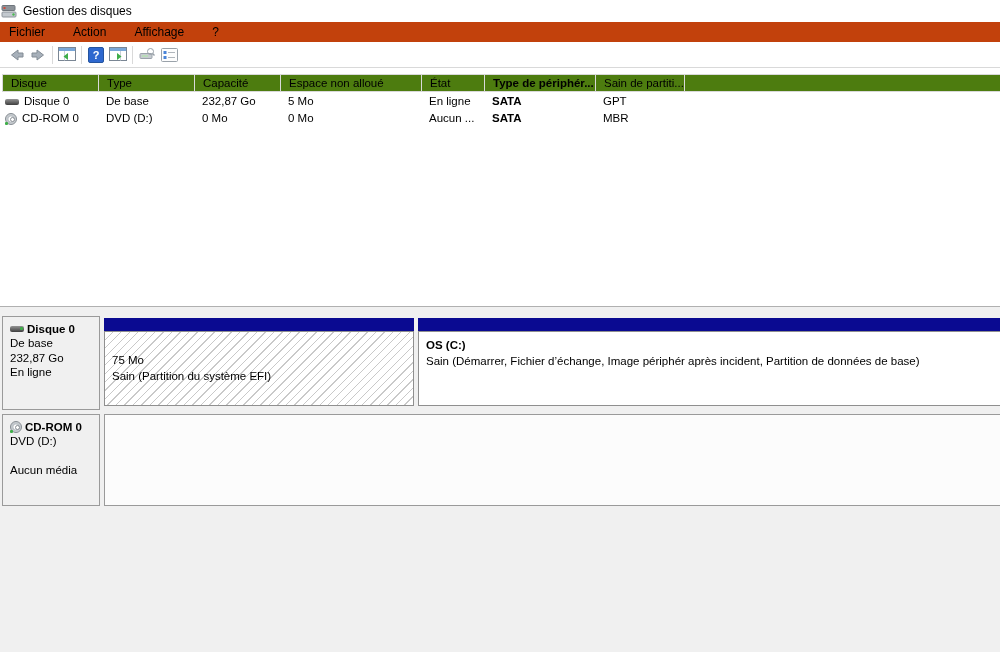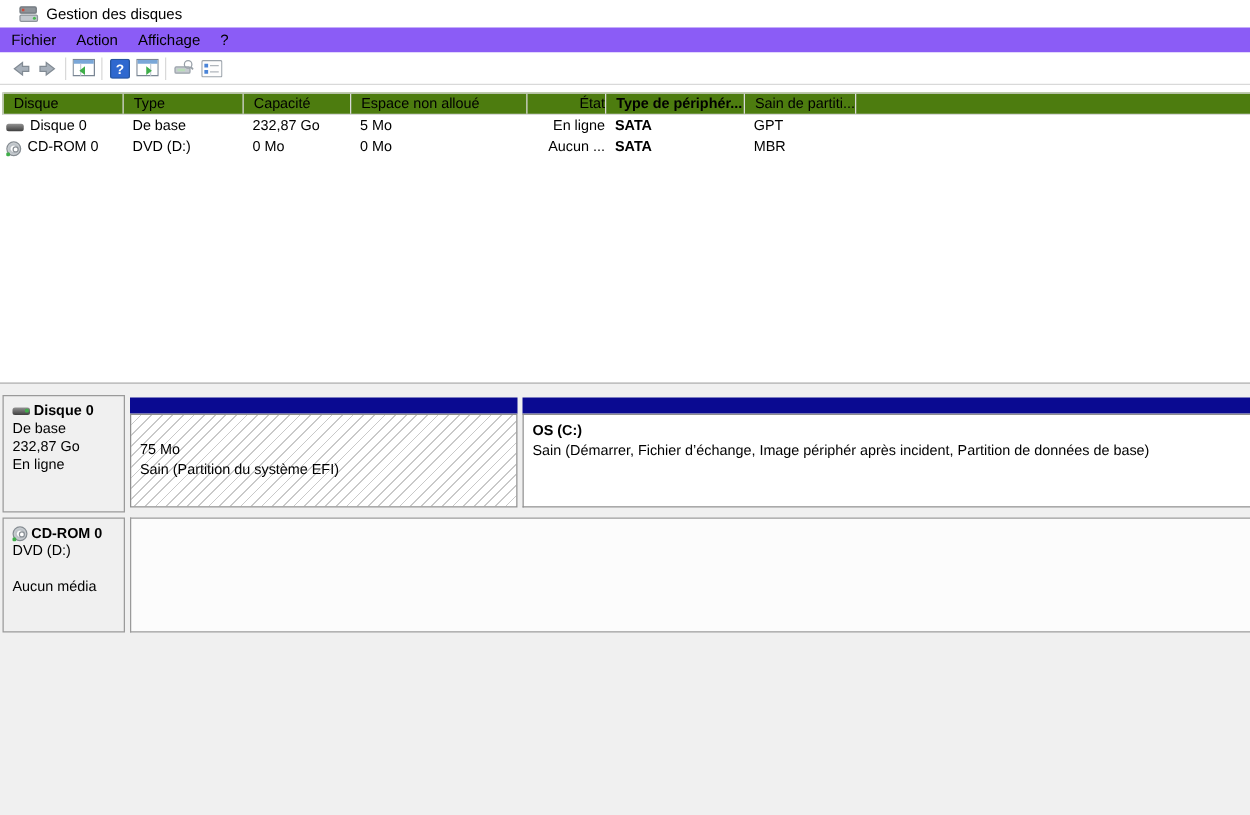--- a/index.html
+++ b/index.html
@@ -5,44 +5,44 @@
   * { margin:0; padding:0; box-sizing:border-box; }
   html,body { width:1000px; height:652px; overflow:hidden; }
   body {
     position:relative;
     font-family:"Liberation Sans","DejaVu Sans",sans-serif;
     font-size:11.5px; color:#000; background:#fff;
   }
 
   
   .titlebar { position:absolute; left:0; top:0; width:1000px; height:22px;
-              display:flex; align-items:center; padding-left:15px; background:#fff; }
+              display:flex; align-items:center; padding-left:1px; background:#fff; }
   .titlebar .ttl { margin-left:6px; font-size:12px; }
 
   
   .menubar { position:absolute; left:0; top:22px; width:1000px; height:20px;
-             display:flex; align-items:center; padding-left:1px; background:#8b5cf6; font-size:12px; }
+             display:flex; align-items:center; padding-left:1px; background:#c2410c; font-size:12px;gap:12px; }
   .menu-item { padding:2px 8px; cursor:default; }
 
   
   .toolbar { position:absolute; left:0; top:42px; width:1000px; height:26px;
              display:flex; align-items:center; padding-left:5px;
              border-bottom:1px solid #d9d9d9; background:#fff; }
   .tb-btn { width:22px; height:22px; display:flex; align-items:center; justify-content:center; }
   .tb-sep { width:1px; height:18px; background:#d9d9d9; margin:0 3px; }
 
   
   .list-header { position:absolute; left:2px; top:74px; width:998px; height:18px;
                  display:flex; border-top:1px solid #d9d9d9; border-bottom:1px solid #d9d9d9;
                  border-left:1px solid #d9d9d9; background:#4d7c0f; }
   .hcell { height:16px; line-height:16px; padding-left:8px; border-right:1px solid #d9d9d9;
            white-space:nowrap; overflow:hidden; }
   .hfill { flex:1; border-right:none; }
   .c0{width:96px;} .c1{width:96px;} .c2{width:86px;} .c3{width:141px;}
-  .c4{width:63px;text-align:right;} .c5{width:111px;font-weight:bold;} .c6{width:89px;}
+  .c4{width:63px;} .c5{width:111px;font-weight:bold;} .c6{width:89px;}
 
   .list-row { position:absolute; left:2px; width:998px; height:17px; display:flex; background:#fff; }
   .rcell { height:17px; line-height:17px; padding-left:8px; white-space:nowrap; overflow:hidden; }
   .rcell.first { display:flex; align-items:center; padding-left:3px; gap:5px; }
 
   
   .bottom-area { position:absolute; left:0; top:306px; width:1000px; height:346px;
                  background:#f0f0f0; border-top:1px solid #b0b0b0; }
 
   .side-panel { position:absolute; left:2px; width:98px; background:#f0f0f0;

